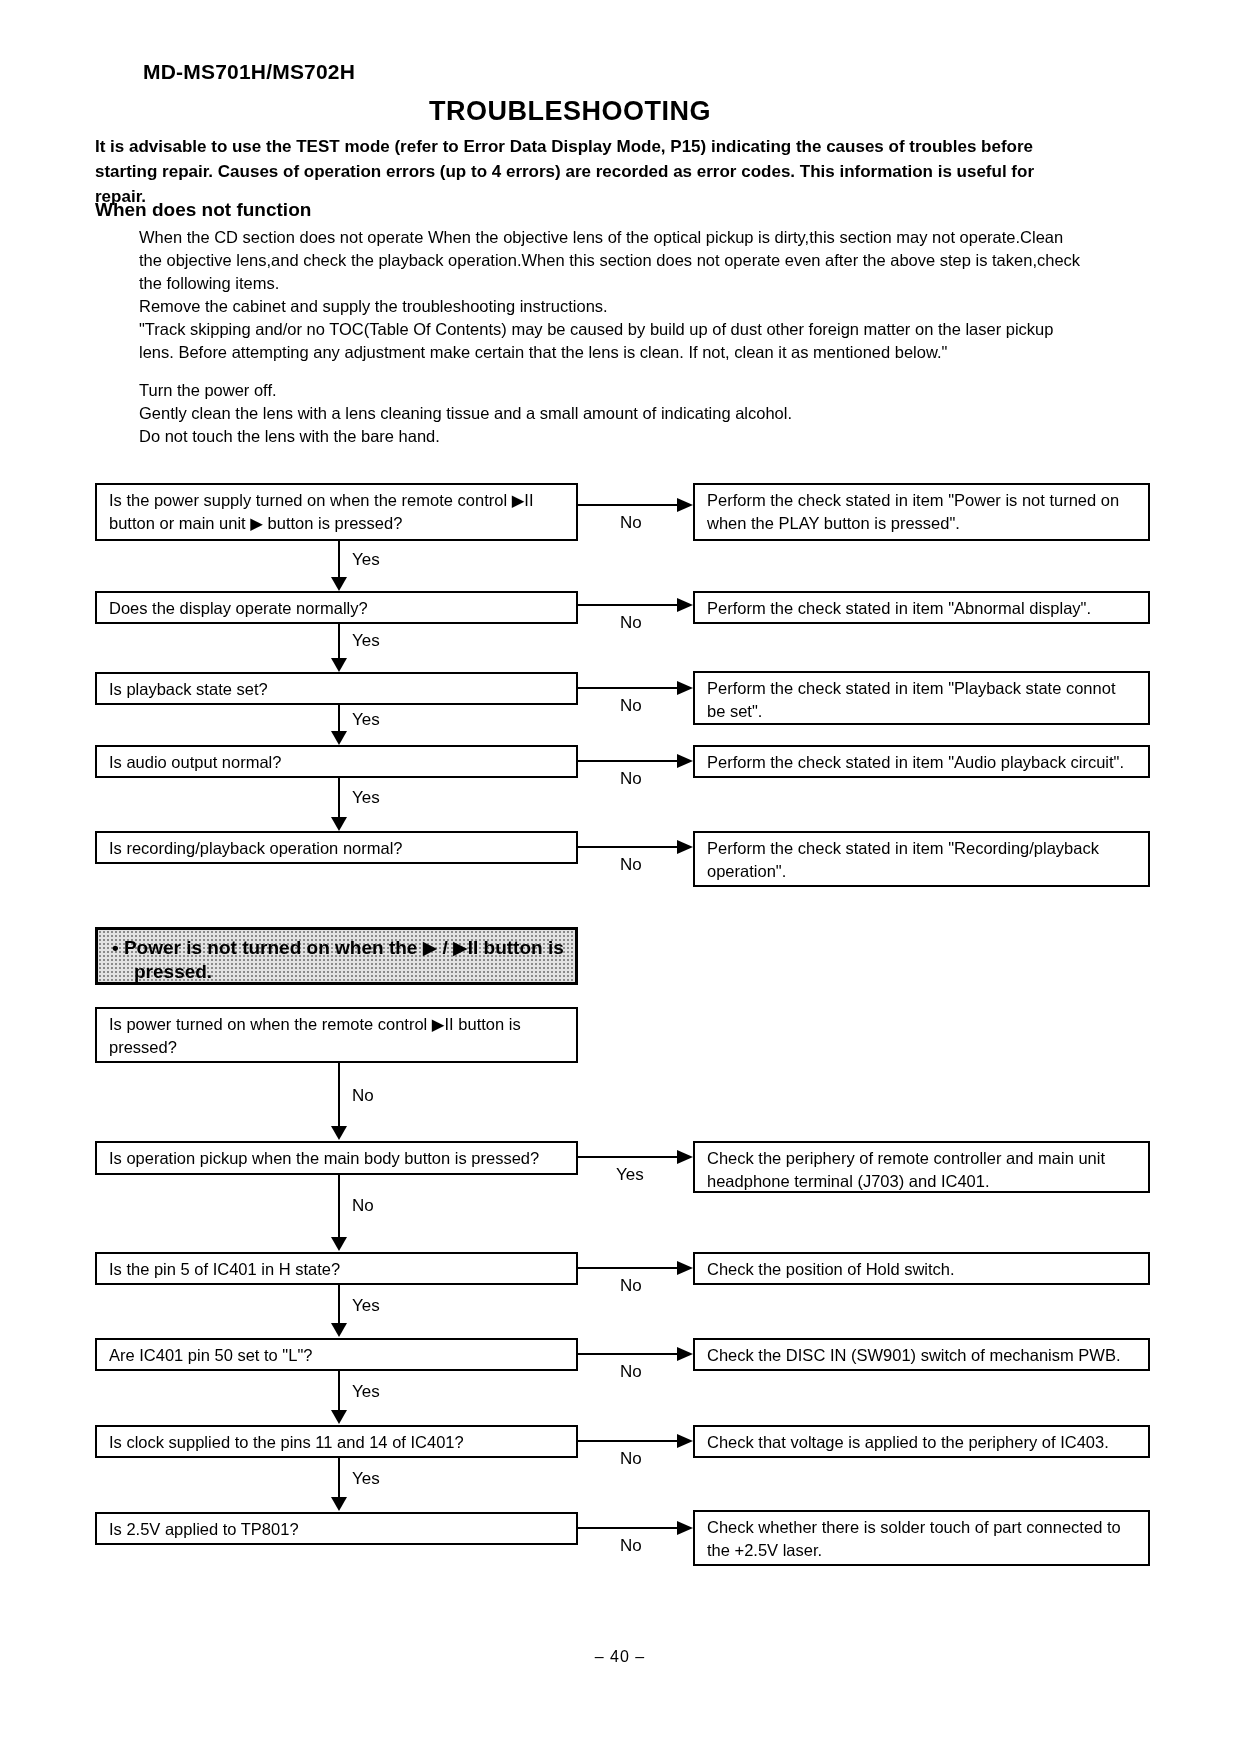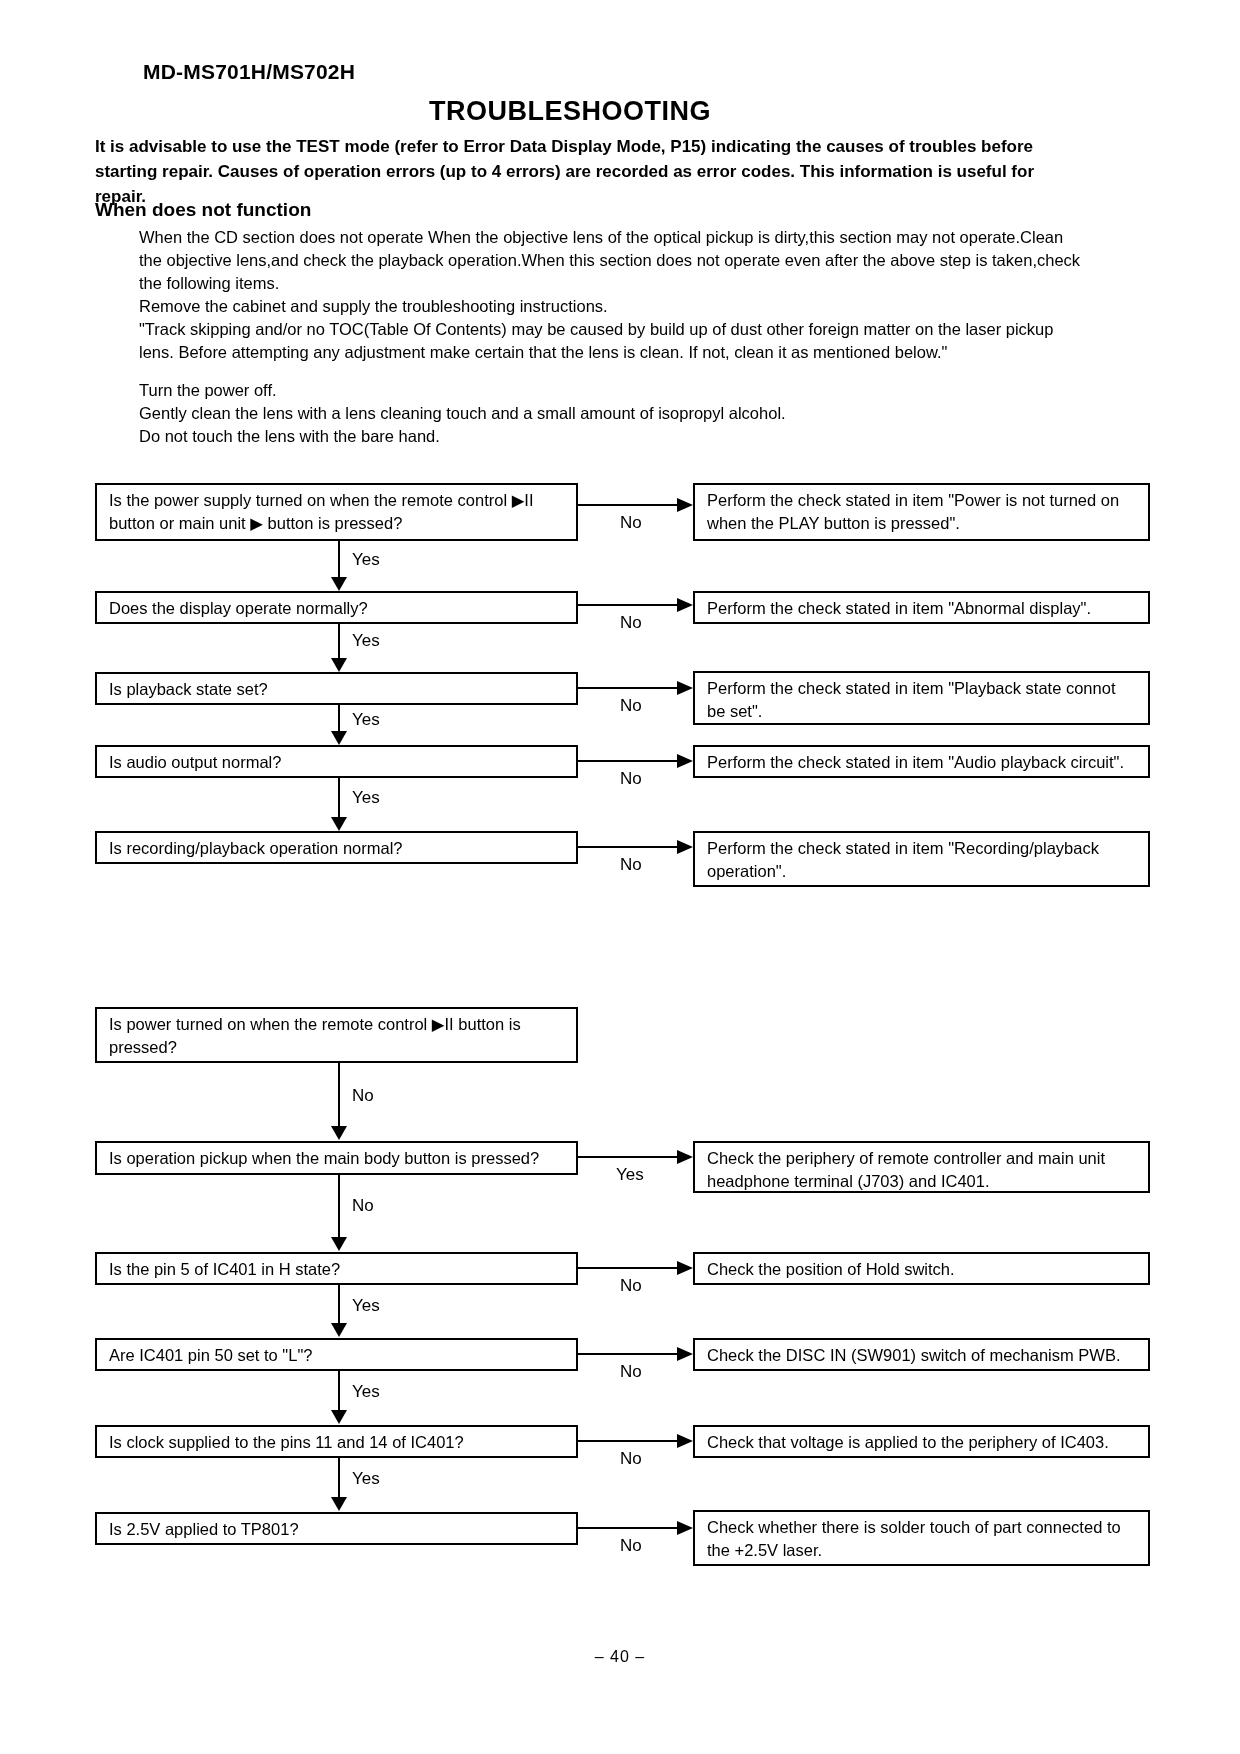--- a/index.html
+++ b/index.html
@@ -46,21 +46,21 @@
   <div class="abs model">MD-MS701H/MS702H</div>
   <div class="abs title">TROUBLESHOOTING</div>
   <div class="abs intro">It is advisable to use the TEST mode (refer to Error Data Display Mode, P15) indicating the causes of troubles before starting repair.  Causes of operation errors (up to 4 errors) are recorded as error codes.  This information is useful for repair.</div>
   <div class="abs h-sub">When does not function</div>
 
   <div class="abs bodycol">
     <p>When the CD section does not operate When the objective lens of the optical pickup is dirty,this section may not operate.Clean the objective lens,and check the playback operation.When this section does not operate even after the above step is taken,check the following items.</p>
     <p>Remove the cabinet and supply the troubleshooting instructions.</p>
     <p>"Track skipping and/or no TOC(Table Of Contents) may be caused by build up of dust other foreign matter on the laser pickup lens. Before attempting any adjustment make certain that the lens is clean. If not, clean it as mentioned below."</p>
     <p class="gap">Turn the power off.</p>
-    <p>Gently clean the lens with a lens cleaning touch and a small amount of isopropyl alcohol.</p>
+    <p>Gently clean the lens with a lens cleaning tissue and a small amount of indicating alcohol.</p>
     <p>Do not touch the lens with the bare hand.</p>
   </div>
 
   <div class="abs qbox" style="top:483px;height:58px;">Is the power supply turned on when the remote control ▶II button or main unit ▶  button is pressed?</div>
   <div class="abs hline" style="top:504px;"></div>
   <div class="abs hhead" style="top:498px;"></div>
   <div class="abs lbl" style="left:620px;top:513px;">No</div>
   <div class="abs abox" style="top:483px;height:58px;">Perform the check stated in item "Power is not turned on when the PLAY button is pressed".</div>
   <div class="abs vline" style="top:541px;height:37px;"></div>
   <div class="abs vhead" style="top:577px;"></div>
@@ -92,20 +92,23 @@
   <div class="abs vline" style="top:778px;height:40px;"></div>
   <div class="abs vhead" style="top:817px;"></div>
   <div class="abs lbl" style="left:352px;top:788px;">Yes</div>
 
   <div class="abs qbox" style="top:831px;height:33px;">Is recording/playback operation normal?</div>
   <div class="abs hline" style="top:846px;"></div>
   <div class="abs hhead" style="top:840px;"></div>
   <div class="abs lbl" style="left:620px;top:855px;">No</div>
   <div class="abs abox" style="top:831px;height:56px;">Perform the check stated in item "Recording/playback operation".</div>
 
+  <div class="abs secthdr" style="top:927px;height:58px;">
+    <span>•  Power is not turned on when the  ▶ / ▶II  button is pressed.</span>
+  </div>
 
   <div class="abs qbox" style="top:1007px;height:56px;">Is power turned on when the remote control ▶II button is pressed?</div>
   <div class="abs vline" style="top:1063px;height:64px;"></div>
   <div class="abs vhead" style="top:1126px;"></div>
   <div class="abs lbl" style="left:352px;top:1086px;">No</div>
 
   <div class="abs qbox" style="top:1141px;height:34px;">Is operation pickup when the main body button is pressed?</div>
   <div class="abs hline" style="top:1156px;"></div>
   <div class="abs hhead" style="top:1150px;"></div>
   <div class="abs lbl" style="left:616px;top:1165px;">Yes</div>

